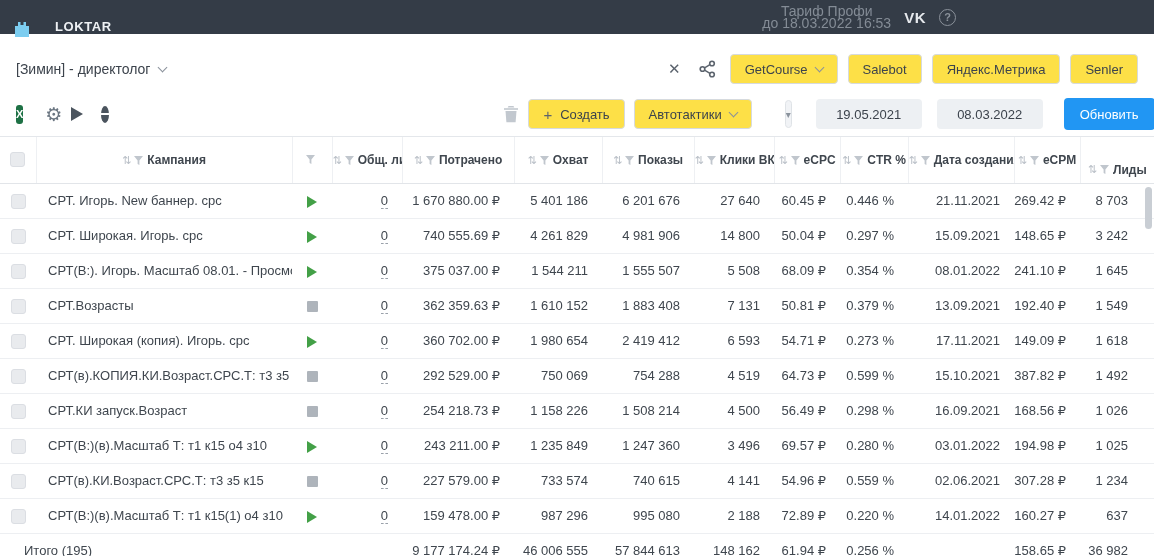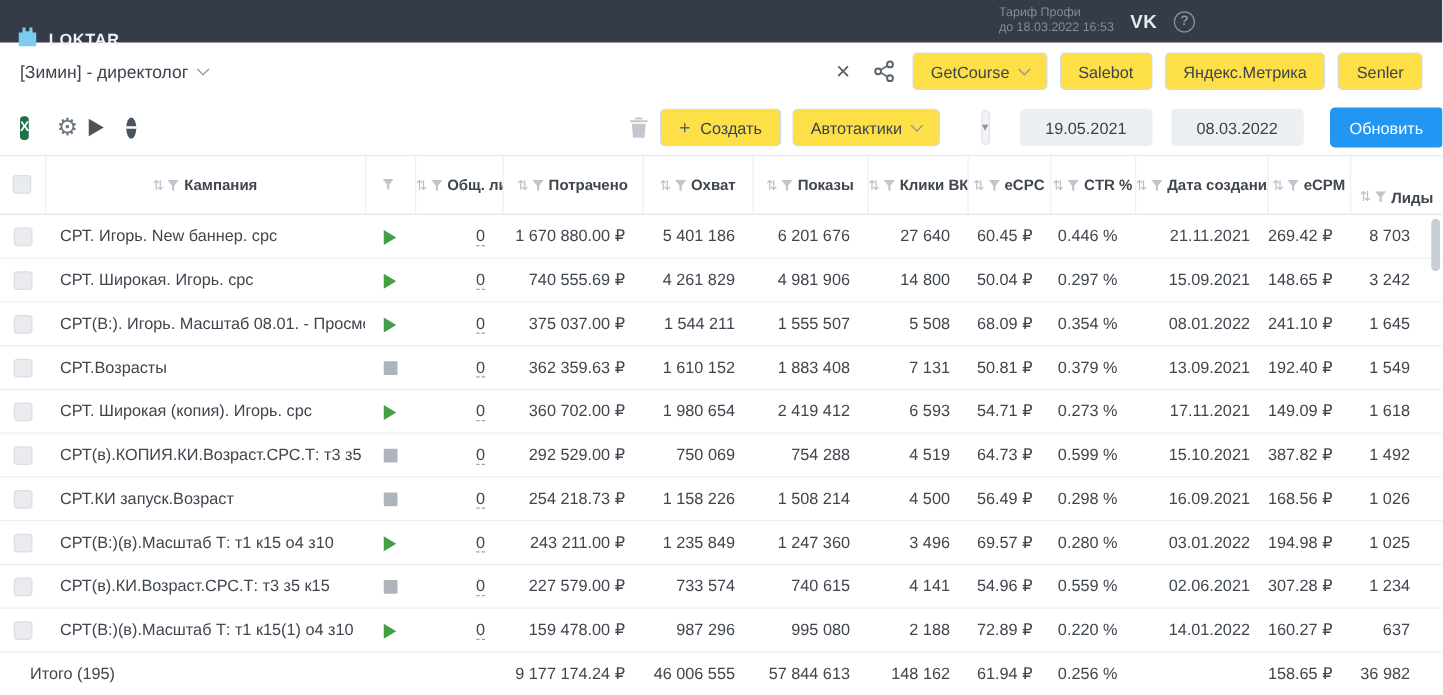--- a/index.html
+++ b/index.html
@@ -2,30 +2,30 @@
 <html><head>
 <meta charset="utf-8">
 <style>
   * { box-sizing: border-box; margin: 0; padding: 0; }
   html,body { width:1154px; height:556px; overflow:hidden; }
   body { font-family:"Liberation Sans","DejaVu Sans",sans-serif; background:#fff; }
   .app { width:1154px; height:556px; overflow:hidden; position:relative; background:#fff; }
 
   
   .topbar { height:34px; background:#343c47; display:flex; align-items:center; padding:0 12px; }
-  .logo { display:flex; align-items:flex-end; gap:7px;margin-top:24px; }
+  .logo { display:flex; align-items:flex-start; gap:23px;margin-top:24px; }
   .brand { font-size:13px; font-weight:700; color:#eef1f4; letter-spacing:.6px; }
   .topbar-right { margin-left:auto; display:flex; align-items:center; gap:13px; padding-right:186px; }
-  .tariff { text-align:left; font-size:10px; line-height:12px; color:#848c96; }
+  .tariff { text-align:center; font-size:14px; line-height:12px; color:#848c96; }
   .vk { font-size:15px; font-weight:700; color:#e6e9ed; letter-spacing:.5px; }
   .help { width:17px; height:17px; border:1.5px solid #8b929b; border-radius:50%; color:#8b929b;
           font-size:11px; font-weight:700; display:flex; align-items:center; justify-content:center; }
 
   
-  .subheader { height:46px; display:flex; align-items:center; padding:0 16px; }
+  .subheader { height:46px; display:flex; align-items:center; padding:0 16px;margin-top:12px; }
   .project { display:flex; align-items:center; gap:9px; font-size:14px; color:#3c434c; cursor:pointer; }
   .chev { width:7px; height:7px; border-right:1.5px solid #8a919b; border-bottom:1.5px solid #8a919b;
           transform:rotate(45deg); display:inline-block; margin-top:-3px; }
   .sub-right { margin-left:auto; display:flex; align-items:center; gap:10px; }
   .icon-x { font-size:15px; color:#5b636d; cursor:pointer; padding:0 4px; }
   .share { display:flex; align-items:center; padding:0 4px; cursor:pointer; }
   .btn { height:30px; padding:0 14px; border:1px solid #d6dade; border-radius:4px; background:#fde047;
          font-size:13px; color:#3c434c; display:inline-flex; align-items:center; gap:8px; cursor:pointer;
          font-family:inherit; }
 

